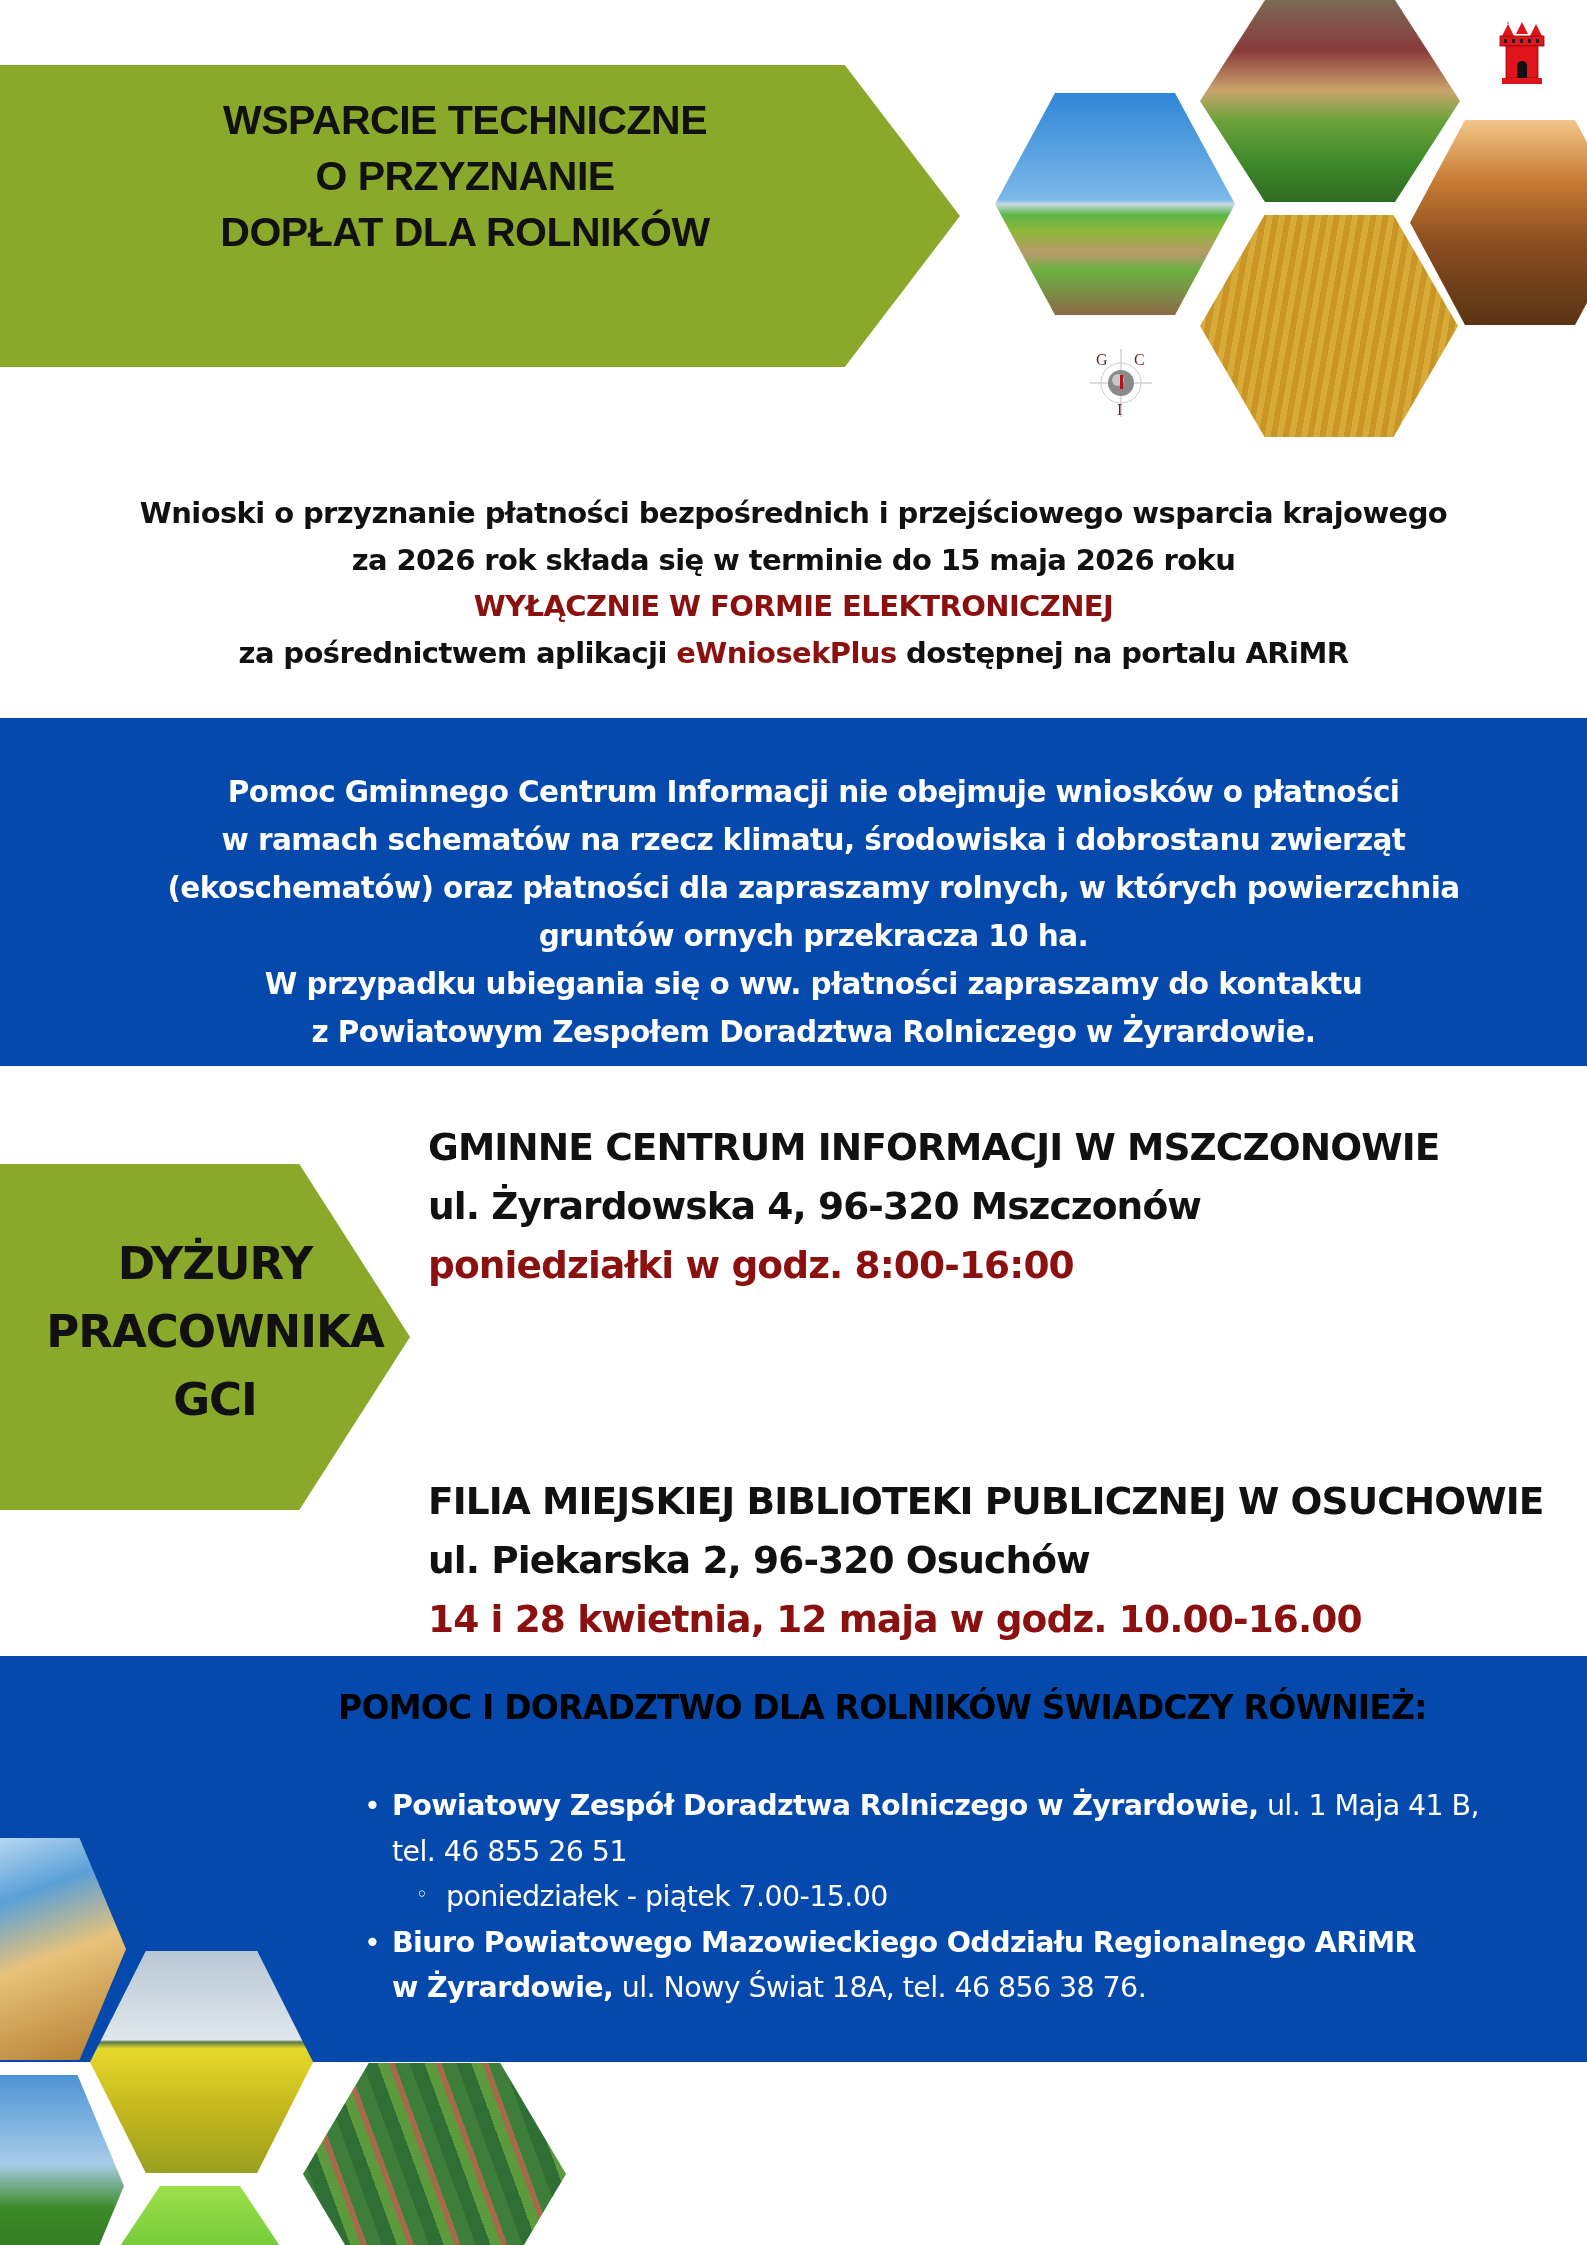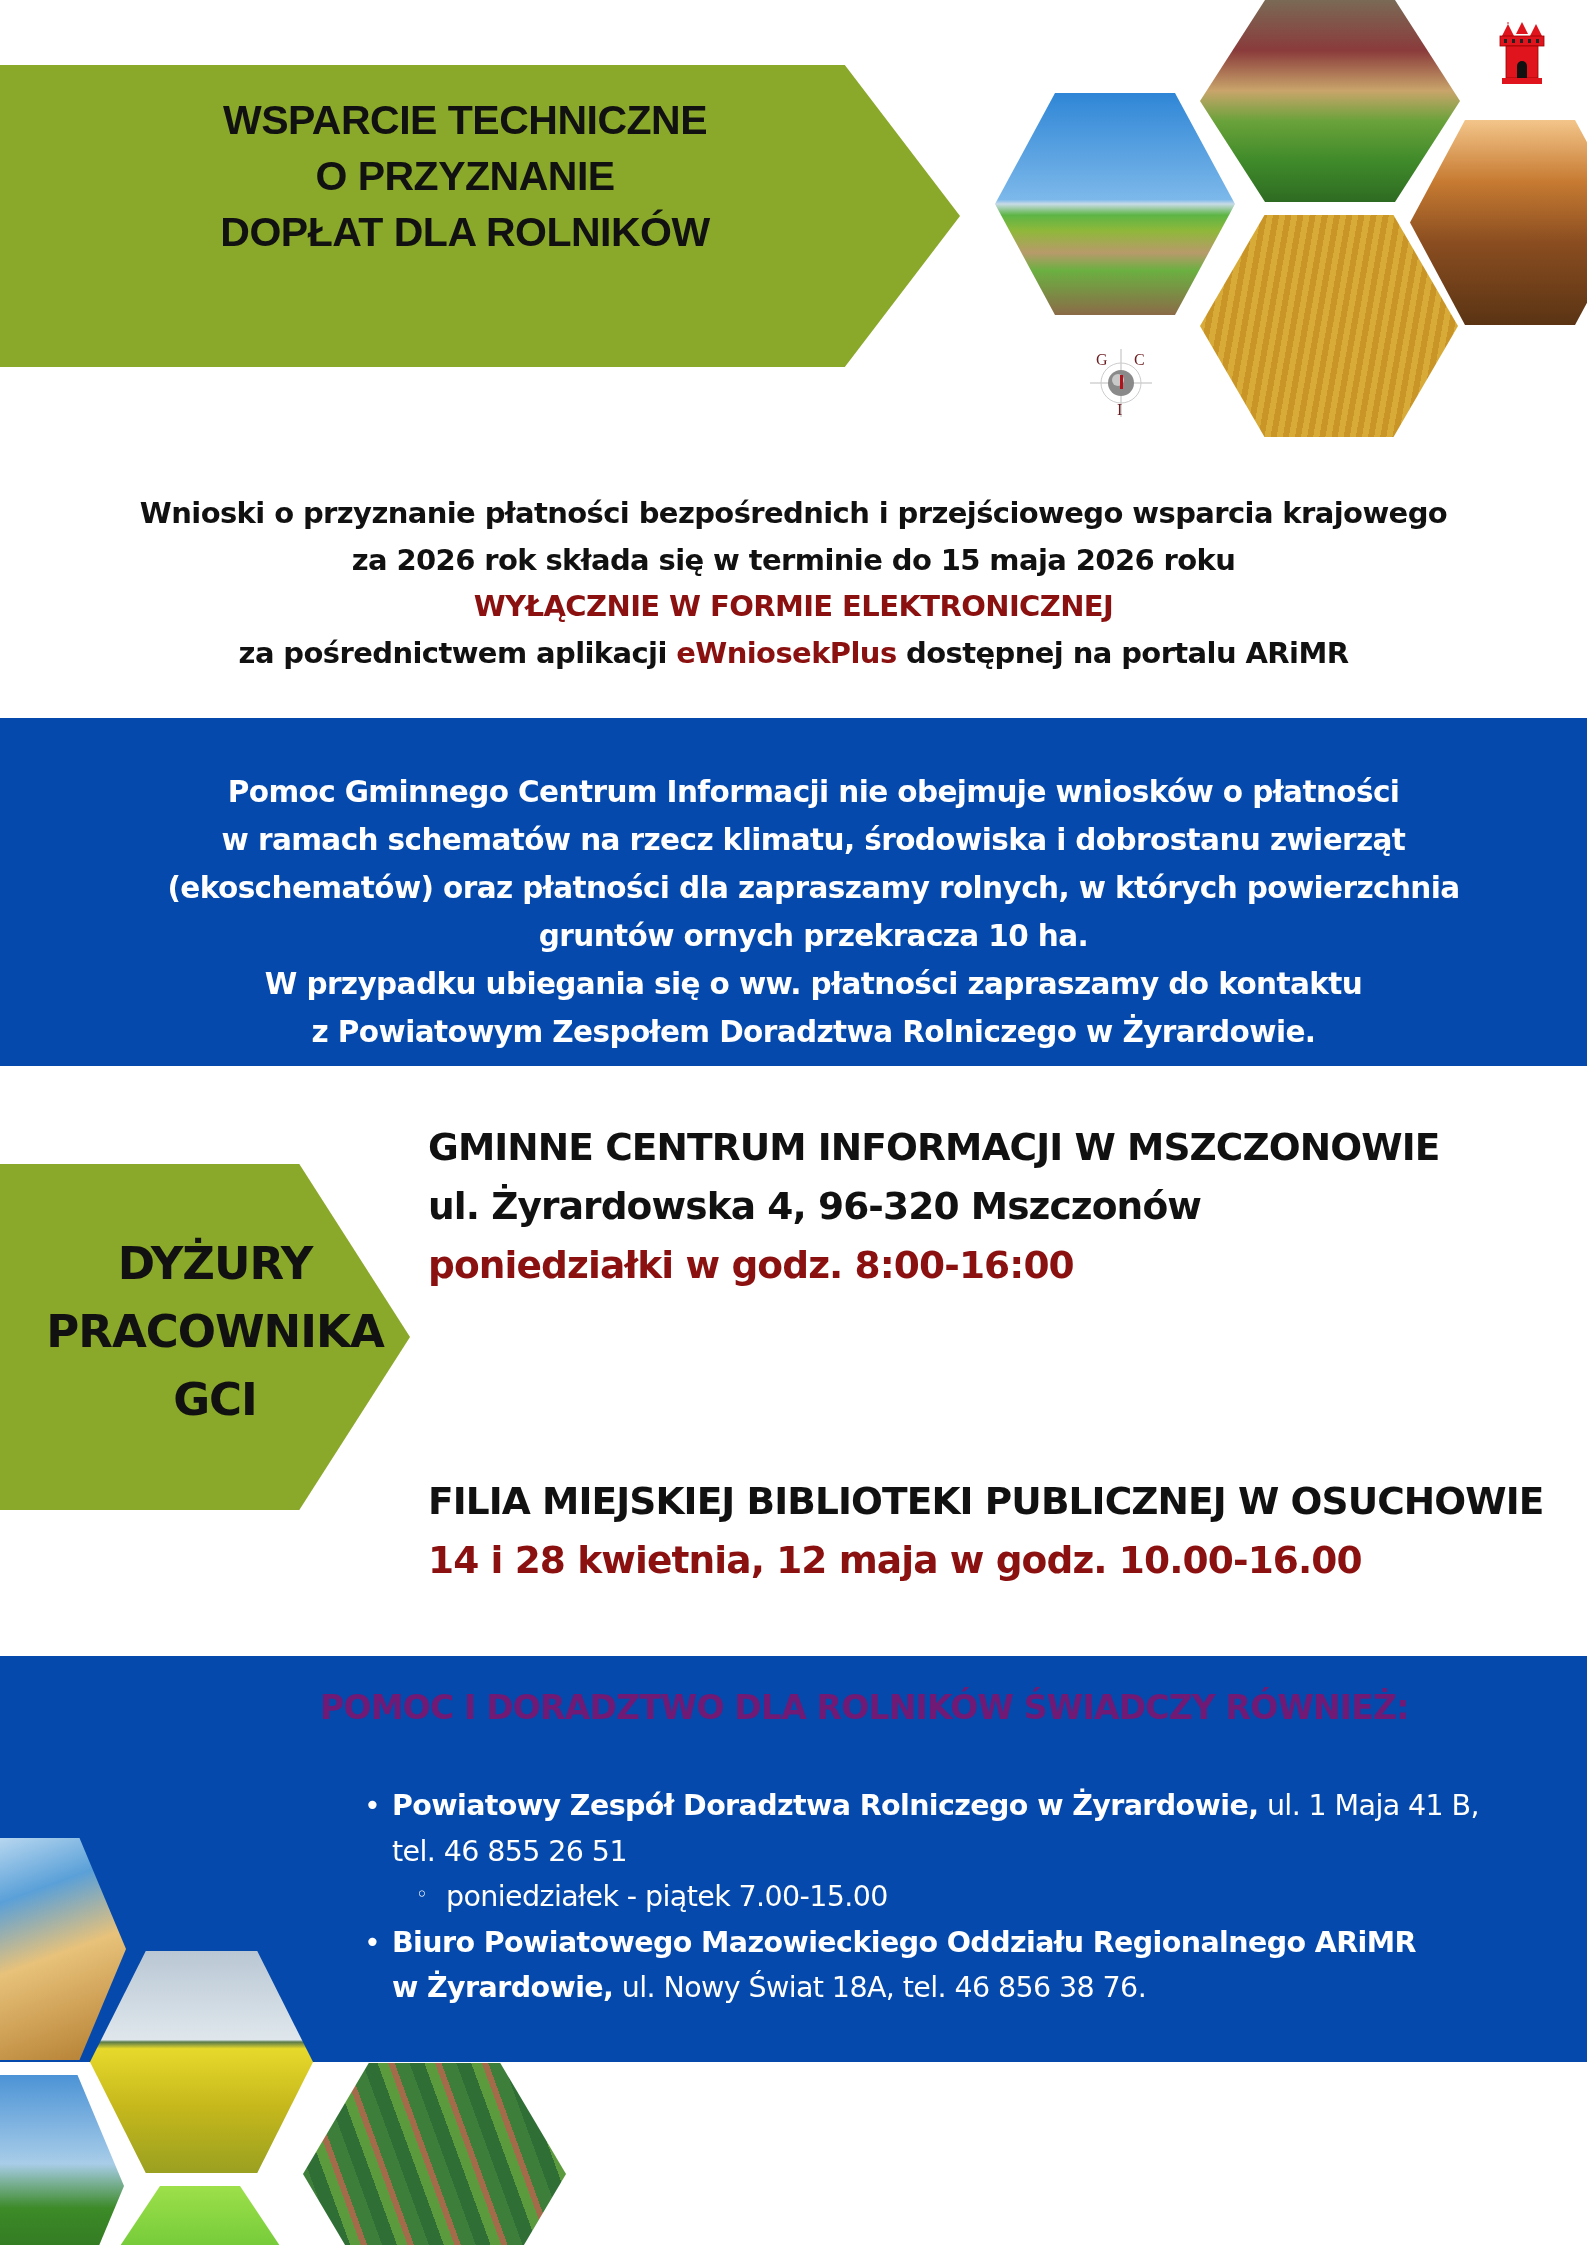--- a/index.html
+++ b/index.html
@@ -49,22 +49,22 @@
       font-family: "DejaVu Sans", sans-serif; font-weight: bold; font-size: 45px; line-height: 68px; color: #111; letter-spacing: -1px; }
 
     .loc { position: absolute; left: 428px; font-family: "DejaVu Sans", sans-serif; font-weight: bold;
       font-size: 37.5px; line-height: 59px; color: #111; letter-spacing: -0.9px; white-space: nowrap; }
     .loc1 { top: 1118px; }
     .loc2 { top: 1472px; }
     .loc .red { color: #8b1010; }
 
     
     .help-band { position: absolute; left: 0; top: 1656px; width: 1587px; height: 406px; background: #0549ac; }
-    .help-title { position: absolute; left: 320px; top: 1688px; font-family: "DejaVu Sans", sans-serif; font-weight: bold;
-      font-size: 33px; color: #701a75; letter-spacing: -0.8px; white-space: nowrap; }
+    .help-title { position: absolute; left: 338px; top: 1688px; font-family: "DejaVu Sans", sans-serif; font-weight: bold;
+      font-size: 33px; color: #000000; letter-spacing: -0.8px; white-space: nowrap; }
     .help-list { position: absolute; left: 360px; top: 1783px; width: 1200px; color: #fff;
       font-family: "DejaVu Sans", sans-serif; font-size: 28.5px; line-height: 45.5px; letter-spacing: -0.6px; }
     .help-item { position: relative; padding-left: 32px; }
     .help-item .bullet { position: absolute; left: 4px; top: 0; }
     .help-item b { font-weight: bold; }
     .help-item .light { font-weight: normal; }
     .sub-item { position: relative; padding-left: 86px; font-weight: normal; }
     .sub-item .sub-bullet { position: absolute; left: 56px; top: -2px; font-size: 20px; }
     .hex-wheat2-wrap { position:absolute; left:0; top:1838px; width:128px; height:222px; overflow:hidden; }
     .hex-rapeseed { left: 90px; top: 1951px; width: 223px; height: 222px;
@@ -144,20 +144,21 @@
 </div>
 
 <div class="loc loc1">
   <div>GMINNE CENTRUM INFORMACJI W MSZCZONOWIE</div>
   <div>ul. Żyrardowska 4, 96-320 Mszczonów</div>
   <div class="red">poniedziałki w godz. 8:00-16:00</div>
 </div>
 
 <div class="loc loc2">
   <div>FILIA MIEJSKIEJ BIBLIOTEKI PUBLICZNEJ W OSUCHOWIE</div>
+  <div>ul. Piekarska 2, 96-320 Osuchów</div>
   <div class="red">14 i 28 kwietnia, 12 maja w godz. 10.00-16.00</div>
 </div>
 
 <div class="help-band"></div>
 <div class="help-title">POMOC I DORADZTWO DLA ROLNIKÓW ŚWIADCZY RÓWNIEŻ:</div>
 
 <div class="help-list">
   <div class="help-item">
     <span class="bullet">•</span>
     <b>Powiatowy Zespół Doradztwa Rolniczego w Żyrardowie,</b><span class="light"> ul. 1 Maja 41 B,</span>

